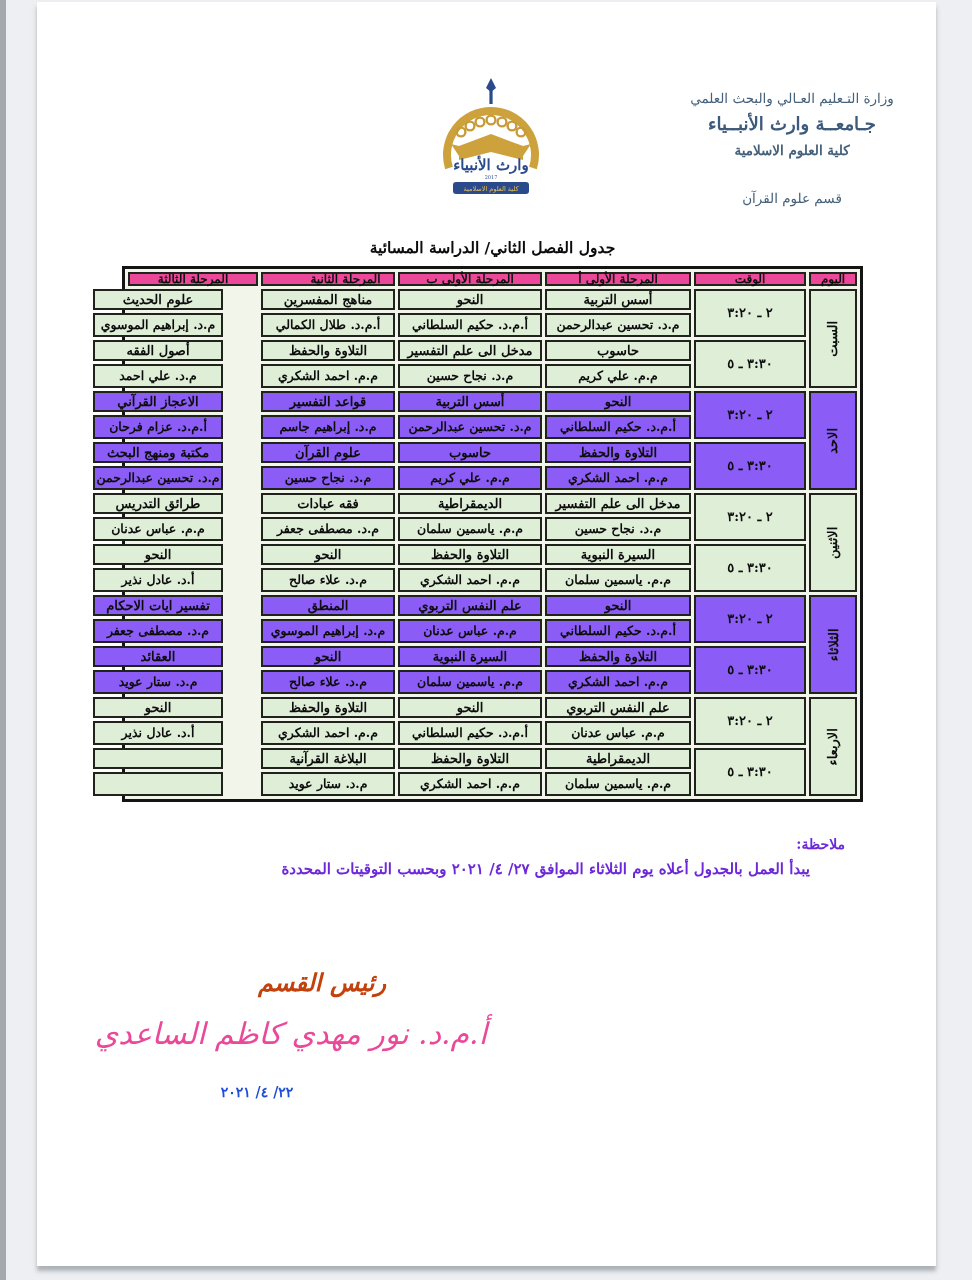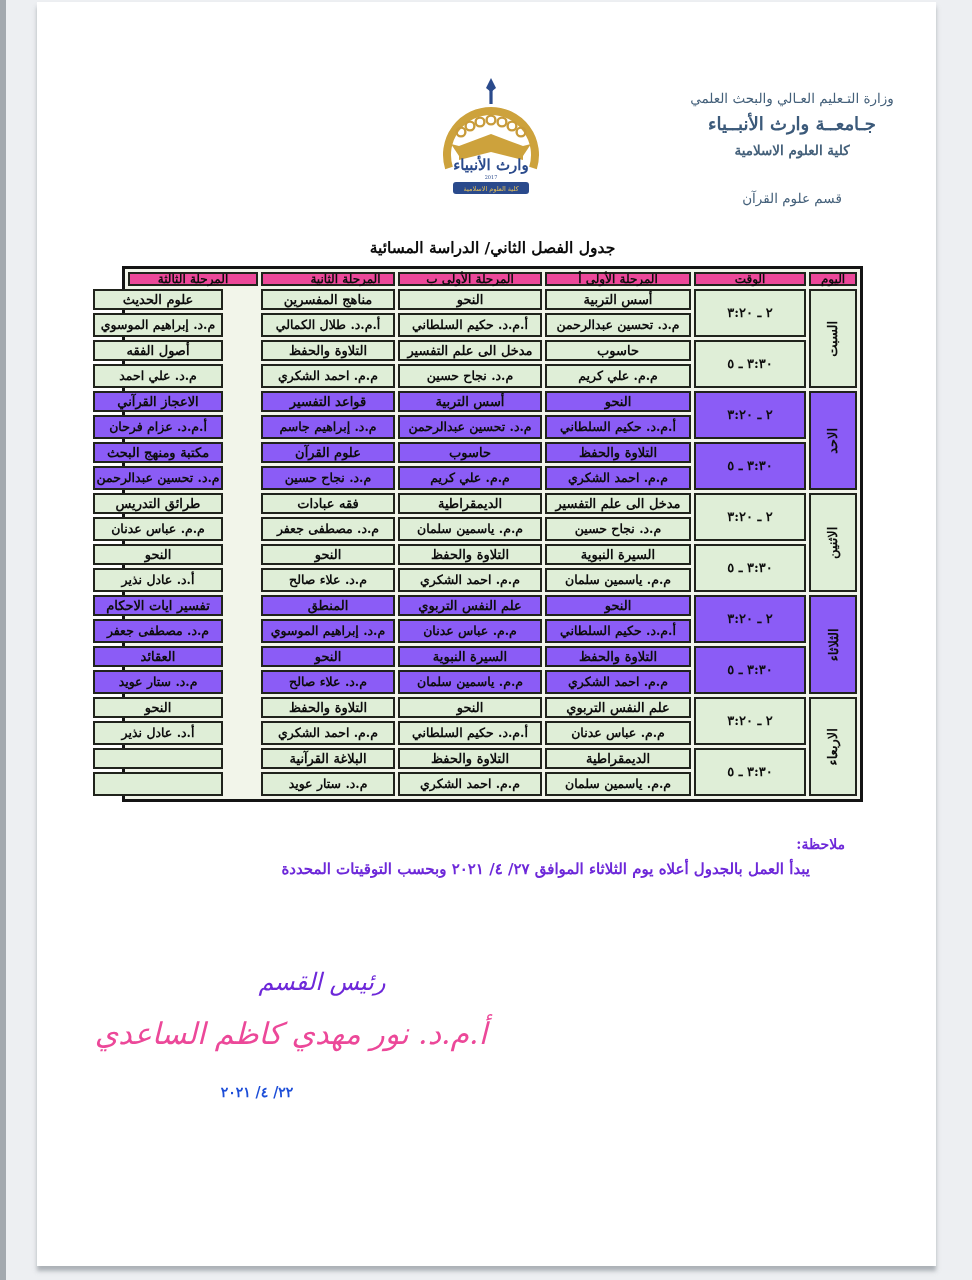--- a/index.html
+++ b/index.html
@@ -65,21 +65,21 @@
   .stage-col{display:flex;flex-direction:column;gap:3px;}
   .stage-col .cell{width:100%;}
   .sub{height:21px;font-size:13px;}
   .tea{height:24px;font-size:12.5px;}
   
   .note{position:absolute;right:91px;left:200px;top:834px;direction:rtl;text-align:right;color:#6d28d9;}
   .note-label{font-size:14px;font-weight:bold;}
   .note-line{font-size:15px;font-weight:bold;margin-top:8px;padding-left:0;padding-right:35px;}
   
   .sig-role{position:absolute;left:200px;top:966px;width:170px;text-align:center;
-    font-size:24px;font-style:italic;font-weight:normal;color:#6d28d9;direction:rtl;}
+    font-size:24px;font-style:italic;font-weight:bold;color:#c2410c;direction:rtl;}
   .sig-name{position:absolute;left:70px;top:1014px;width:380px;text-align:center;
     font-size:30px;font-style:italic;color:#ec4899;direction:rtl;white-space:nowrap;}
   .sig-date{position:absolute;left:130px;top:1082px;width:180px;text-align:center;
     font-size:14px;font-weight:bold;color:#1d4ed8;direction:rtl;}
 </style>
 </head>
 <body>
 
 <div class="edge-left"></div>
 

